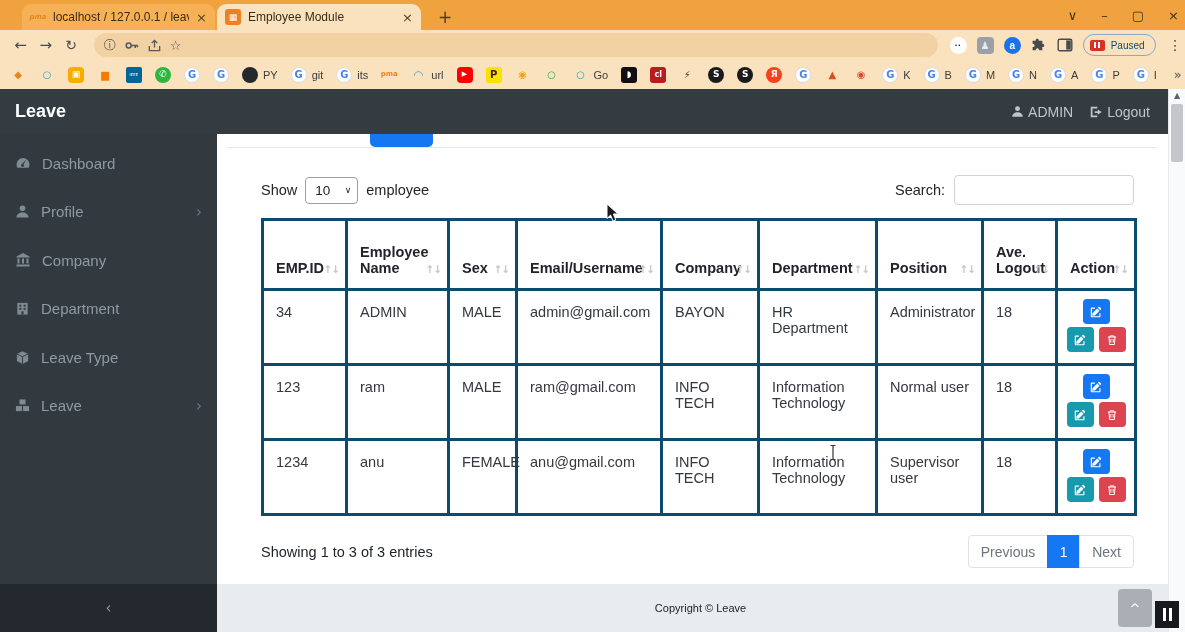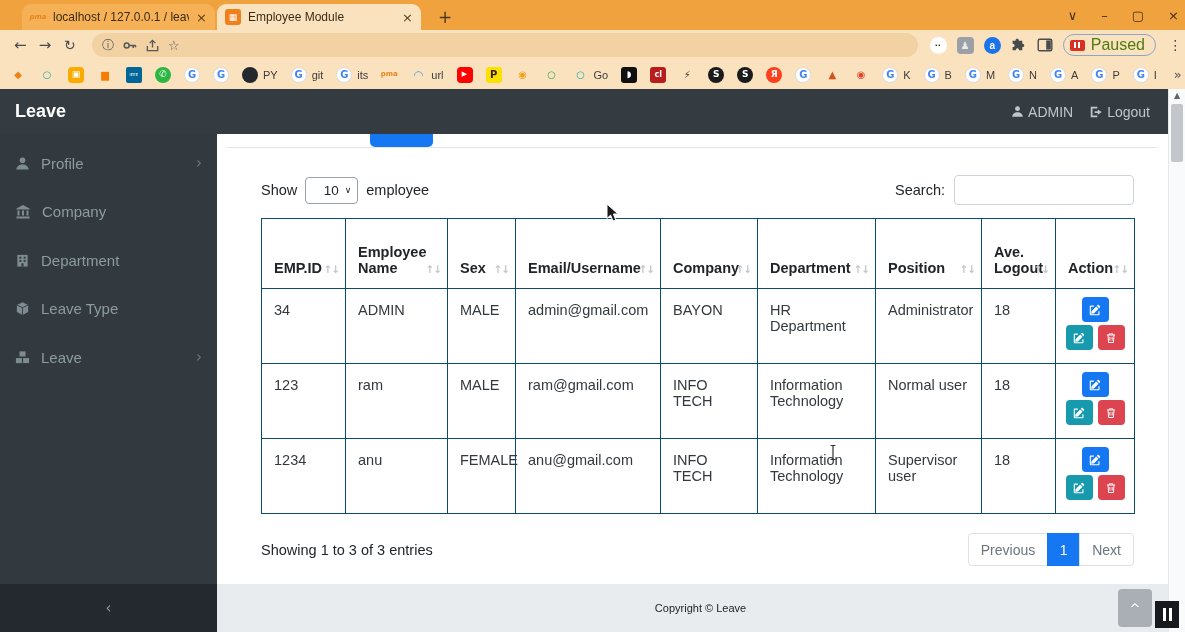--- a/index.html
+++ b/index.html
@@ -29,21 +29,21 @@
   .omni-ic { display:flex; align-items:center; color:#55595e; }
   .ext-cluster { display:flex; align-items:center; gap:10px; margin-left:12px; }
   .ext-chip { width:17px; height:17px; border-radius:50%; display:flex; align-items:center; justify-content:center; font-size:8px; }
   .chip-panda { background:#fff; color:#111; letter-spacing:1px; font-size:6px; }
   .chip-person { background:#9aa0a6; color:#e8eaed; border-radius:4px; font-size:10px; }
   .chip-a { background:#1a73e8; color:#fff; font-weight:bold; font-size:10px; }
   .paused-pill { height:22px; border:1.5px solid #8ea7c6; border-radius:12px; display:flex; align-items:center; gap:6px; padding:0 10px 0 6px; margin-left:10px; }
   .paused-ic { width:15px; height:11px; background:#d93025; border-radius:2px; position:relative; }
   .paused-ic::before, .paused-ic::after { content:""; position:absolute; top:2.5px; width:2px; height:6px; background:#fff; }
   .paused-ic::before { left:4px; } .paused-ic::after { left:8.5px; }
-  .paused-label { font-size:16px; color:#4d7c0f; }
+  .paused-label { font-size:10px; color:#0c4a6e; }
   .kebab { margin-left:10px; font-size:14px; color:#474b50; width:20px; text-align:center; }
 
   .bookmarks { position:absolute; left:0; top:60px; width:1185px; height:29px; background:#FBE2BE; display:flex; align-items:center; padding:0 10px; gap:13px; overflow:hidden; }
   .bm { display:flex; align-items:center; gap:5px; flex:0 0 auto; }
   .bm-chip { width:16px; height:16px; display:flex; align-items:center; justify-content:center; font-size:10px; line-height:1; }
   .bm-label { font-size:11px; color:#3c3c3c; }
 
   
   .appnav { position:absolute; left:0; top:89px; width:1168px; height:45px; background:#343C42; display:flex; align-items:center; }
   .brand { color:#fff; font-size:18px; font-weight:600; padding-left:15px; }
@@ -60,27 +60,27 @@
   .sidebar-footer { position:absolute; left:0; top:584px; width:217px; height:48px; background:#23292E; display:flex; align-items:center; justify-content:center; color:#8D9AA0; font-size:15px; }
 
   
   .main { position:absolute; left:217px; top:134px; width:951px; height:506px; background:#fff; }
   .card { margin:0 11px 0 10px; }
   .card-top { height:14px; border-bottom:1px solid #E4E7EA; position:relative; }
   .btn-fragment { position:absolute; left:143px; top:0; width:63px; height:13px; background:#1578F2; border-radius:0 0 5px 5px; }
   .controls { display:flex; align-items:center; margin:27px 23px 0 34px; }
   .controls .left { display:flex; align-items:center; gap:8px; font-size:14.5px; color:#212529; }
   .select-box { width:53px; height:27px; border:1px solid #9aa0a6; border-radius:4px; display:flex; align-items:center; padding:0 6px 0 9px; font-size:13.5px; color:#212529; gap:6px; background:#fff; }
-  .select-box .val { flex:1;text-align:right; }
+  .select-box .val { flex:1; }
   .select-box .chev { font-size:9px; color:#202124; }
   .controls .right { margin-left:auto; display:flex; align-items:center; gap:9px; font-size:14.5px; color:#212529; }
   .search-input { width:180px; height:30px; border:1px solid #ced4da; border-radius:4px; background:#fff; padding:0 8px; font-size:14px; }
 
   table.dt { border-collapse:collapse; margin:13px 23px 0 34px; table-layout:fixed; width:873px; }
-  .dt th, .dt td { border:1px solid #0c4a6e; font-size:14.5px; color:#212529; text-align:left; }
+  .dt th, .dt td { border:3px solid #0c4a6e; font-size:14.5px; color:#212529; text-align:left; }
   .dt th { font-weight:bold; vertical-align:bottom; padding:10px 22px 12px 12px; height:70px; position:relative; }
   .dt th .sort { position:absolute; right:6px; bottom:13px; font-size:10.5px; color:#c3c7cb; letter-spacing:-1px; }
   .dt td { vertical-align:top; padding:13px 12px; height:75px; color:#33393f; }
   .dt td.action-cell { padding:8px 4px; }
   .actions { display:flex; flex-direction:column; align-items:center; gap:3px; }
   .actions .row2 { display:flex; gap:5px; }
   .abtn { width:27px; height:25px; border:none; border-radius:4px; display:flex; align-items:center; justify-content:center; cursor:pointer; }
   .abtn.primary { background:#1578F2; }
   .abtn.info { background:#1799AE; }
   .abtn.danger { background:#DC4450; }
@@ -307,20 +307,26 @@
       <svg width="14" height="14" viewBox="0 0 16 16">
           <path d="M9.5 2v2H4v8h5.5v2H2V2z"></path>
           <path d="M10 5l4.5 3L10 11V9H6.5V7H10z"></path>
         </svg>
     </span>
     <span>Logout</span>
   </div>
 </div>
 
 <div class="sidebar">
+  <div class="side-item">
+    <svg width="16" height="16" viewBox="0 0 16 16">
+        <path d="M8 3A6.5 6.5 0 0 0 1.5 9.5c0 1.2.33 2.3.9 3.2h11.2c.57-.9.9-2 .9-3.2A6.5 6.5 0 0 0 8 3zm1.2 7.3a1.5 1.5 0 1 1-2.3-1.2l4.3-4.3-2.8 5c.5.1.8.3.8.5z"></path>
+      </svg>
+    <span class="lbl">Dashboard</span>
+  </div>
   <div class="side-item">
     <svg width="15" height="15" viewBox="0 0 16 16">
         <circle cx="8" cy="4.5" r="3"></circle>
         <path d="M1.5 14.5c0-3.3 2.9-5.5 6.5-5.5s6.5 2.2 6.5 5.5z"></path>
       </svg>
     <span class="lbl">Profile</span>
     <span class="chev gl">›</span>
   </div>
   <div class="side-item">
     <svg width="16" height="16" viewBox="0 0 16 16">

